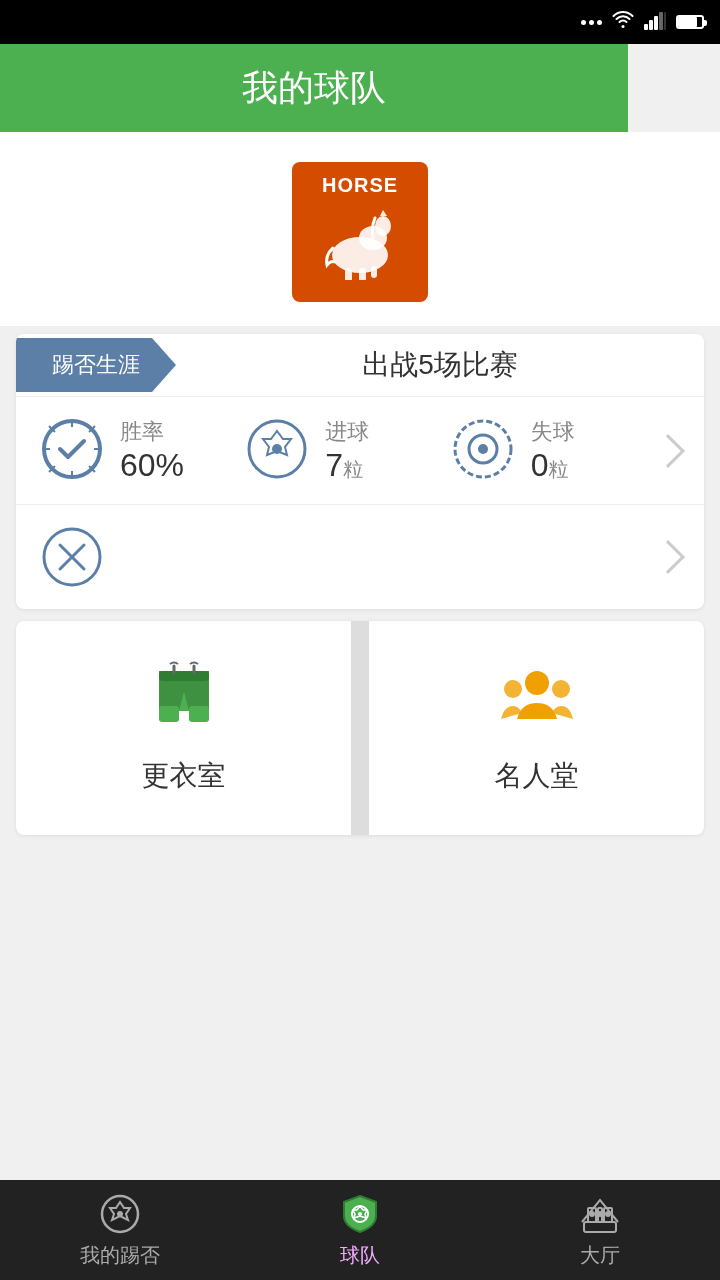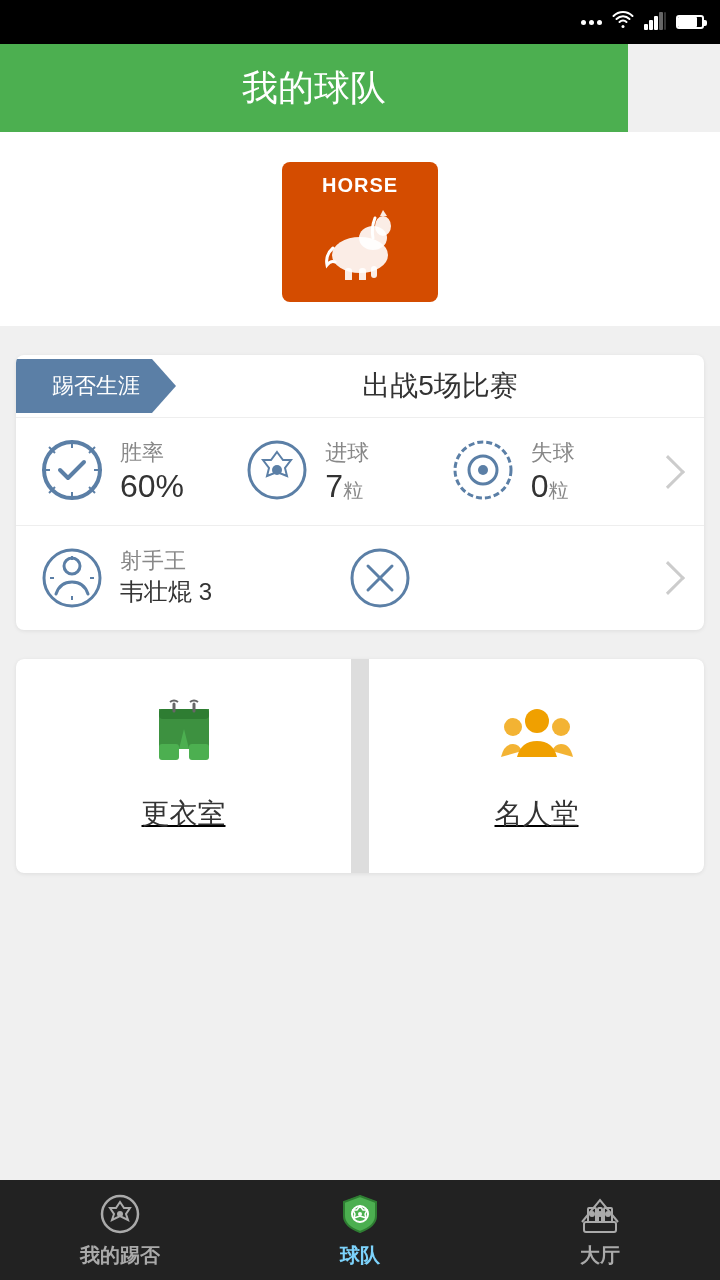--- a/index.html
+++ b/index.html
@@ -63,21 +63,21 @@
 
     
     .team-section {
       background: white;
       display: flex;
       flex-direction: column;
       align-items: center;
       padding: 30px 0 24px;
     }
     .team-logo {
-      width: 156px;
+      width: 136px;
       height: 140px;
       border-radius: 8px;
       background: #d44c00;
       display: flex;
       flex-direction: column;
       align-items: center;
       justify-content: center;
       overflow: hidden;
       position: relative;
     }
@@ -95,21 +95,21 @@
     .team-name {
       font-size: 40px;
       color: #333;
       margin-top: 16px;
       font-weight: 400;
     }
 
     
     .stats-card {
       background: white;
-      margin: 29px 16px;
+      margin: 8px 16px;
       border-radius: 8px;
       overflow: hidden;
       box-shadow: 0 1px 4px rgba(0,0,0,0.08);
     }
     .stats-header {
       display: flex;
       align-items: center;
       padding: 0;
     }
     .stats-badge {
@@ -167,21 +167,20 @@
     
     .menu-grid {
       display: grid;
       grid-template-columns: 1fr 1fr;
       gap: 18px;
       margin: 12px 16px;
       background: #ddd;
       border-radius: 8px;
       overflow: hidden;
       box-shadow: 0 1px 4px rgba(0,0,0,0.08);
-      text-decoration: underline;
     }
     .menu-item {
       background: white;
       display: flex;
       flex-direction: column;
       align-items: center;
       justify-content: center;
       padding: 40px 20px;
       cursor: pointer;
       gap: 16px;
@@ -207,28 +206,27 @@
     }
     .nav-item {
       flex: 1;
       display: flex;
       flex-direction: column;
       align-items: center;
       justify-content: center;
       gap: 6px;
       cursor: pointer;
       padding: 10px 0;
-      font-weight: bold;
     }
     .nav-item.active .nav-label { color: #4caf50; }
     .nav-label {
       font-size: 20px;
       color: #aaa;
     }
-    .nav-item.active .nav-label { color: #7dd3fc; }
+    .nav-item.active .nav-label { color: #f0abfc; }
 
     
     .main-scroll {
       padding-bottom: 110px;
     }
   </style>
 </head>
 <body>
 
 <div class="status-bar">
@@ -344,36 +342,20 @@
           <span class="stat-value">
             <span>0</span><span class="stat-unit">粒</span>
           </span>
         </div>
       </div>
 
       <div class="chevron-right"></div>
     </div>
 
     <div class="stats-row2">
-      <div class="stat-item">
-        <svg class="stat-icon" viewBox="0 0 64 64">
-          <circle cx="32" cy="32" r="28" fill="none" stroke="#5b7fa6" stroke-width="3"></circle>
-          <circle cx="32" cy="20" r="8" fill="none" stroke="#5b7fa6" stroke-width="3"></circle>
-          <path d="M16 48 Q20 36 32 36 Q44 36 48 48" fill="none" stroke="#5b7fa6" stroke-width="3" stroke-linecap="round"></path>
-
-          <line x1="32" y1="10" x2="32" y2="14" stroke="#5b7fa6" stroke-width="2"></line>
-          <line x1="32" y1="50" x2="32" y2="54" stroke="#5b7fa6" stroke-width="2"></line>
-          <line x1="10" y1="32" x2="14" y2="32" stroke="#5b7fa6" stroke-width="2"></line>
-          <line x1="50" y1="32" x2="54" y2="32" stroke="#5b7fa6" stroke-width="2"></line>
-        </svg>
-        <div class="stat-info">
-          <span class="stat-label">射手王</span>
-          <span class="stat-value" style="font-size:24px;">韦壮焜 3</span>
-        </div>
-      </div>
 
       <div class="stat-item">
         <svg class="stat-icon" viewBox="0 0 64 64">
           <circle cx="32" cy="32" r="28" fill="none" stroke="#5b7fa6" stroke-width="3"></circle>
           <line x1="20" y1="20" x2="44" y2="44" stroke="#5b7fa6" stroke-width="3" stroke-linecap="round"></line>
           <line x1="44" y1="20" x2="20" y2="44" stroke="#5b7fa6" stroke-width="3" stroke-linecap="round"></line>
         </svg>
       </div>
 
       <div class="chevron-right"></div>

